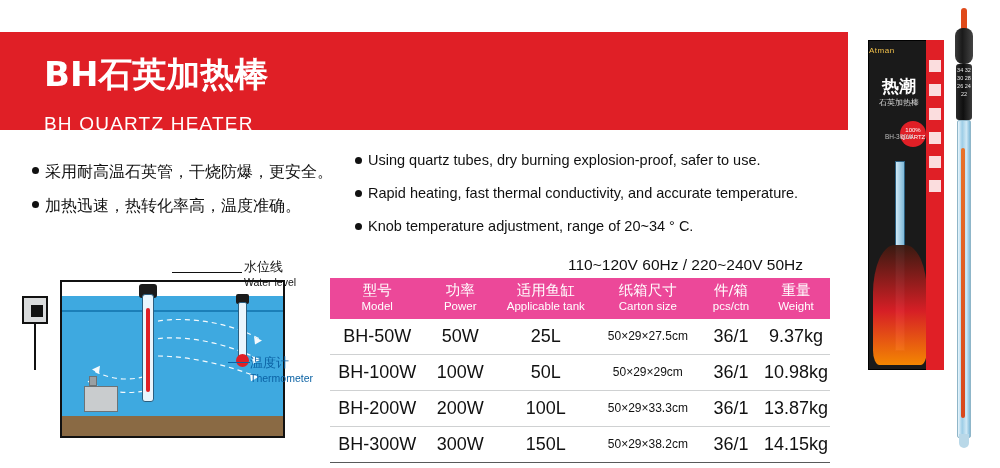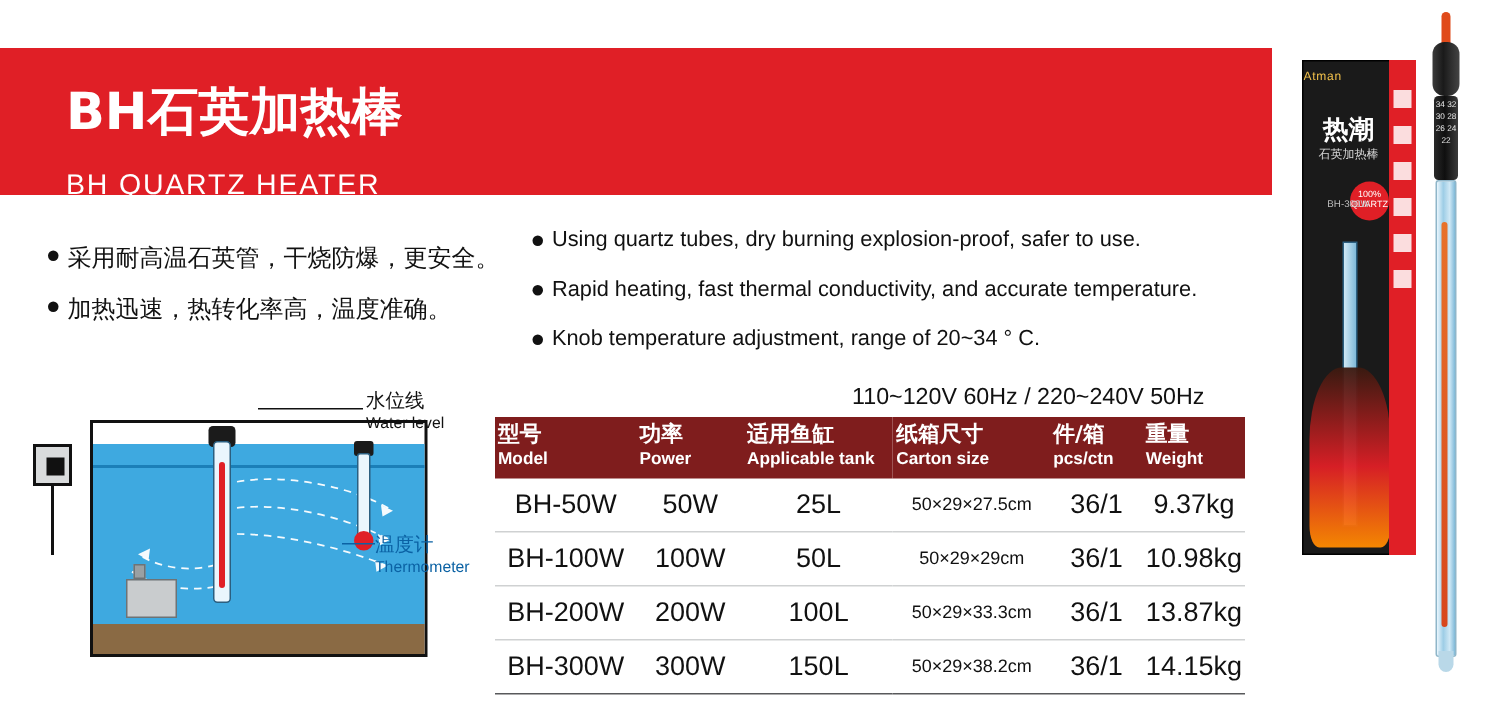--- a/index.html
+++ b/index.html
@@ -135,22 +135,22 @@
   
   .voltage-line {
     position:absolute; left:568px; top:256px;
     font-size:15.5px; color:#111;
   }
   table.spec {
     position:absolute; left:330px; top:278px;
     width:500px; border-collapse:collapse;
   }
   table.spec thead th {
-    background:#7f1d1d; color:#ffffff; font-weight:bold;
-    padding:3px 2px 5px 2px; text-align:left; line-height:1.25;
+    background:#ec4899; color:#ffffff; font-weight:normal;
+    padding:3px 2px 5px 2px; text-align:center; line-height:1.25;
     border:0;
   }
   table.spec thead th .cn { display:block; font-size:14.5px; font-family:"DejaVu Sans", sans-serif; }
   table.spec thead th .en { display:block; font-size:11.5px; }
   table.spec tbody td {
     text-align:center; padding:7px 2px; font-size:18px; color:#111;
     border-bottom:1px solid #cfd1d2;
   }
   table.spec tbody td.small { font-size:12px; }
   table.spec tbody tr:last-child td { border-bottom:1px solid #58595b; }

